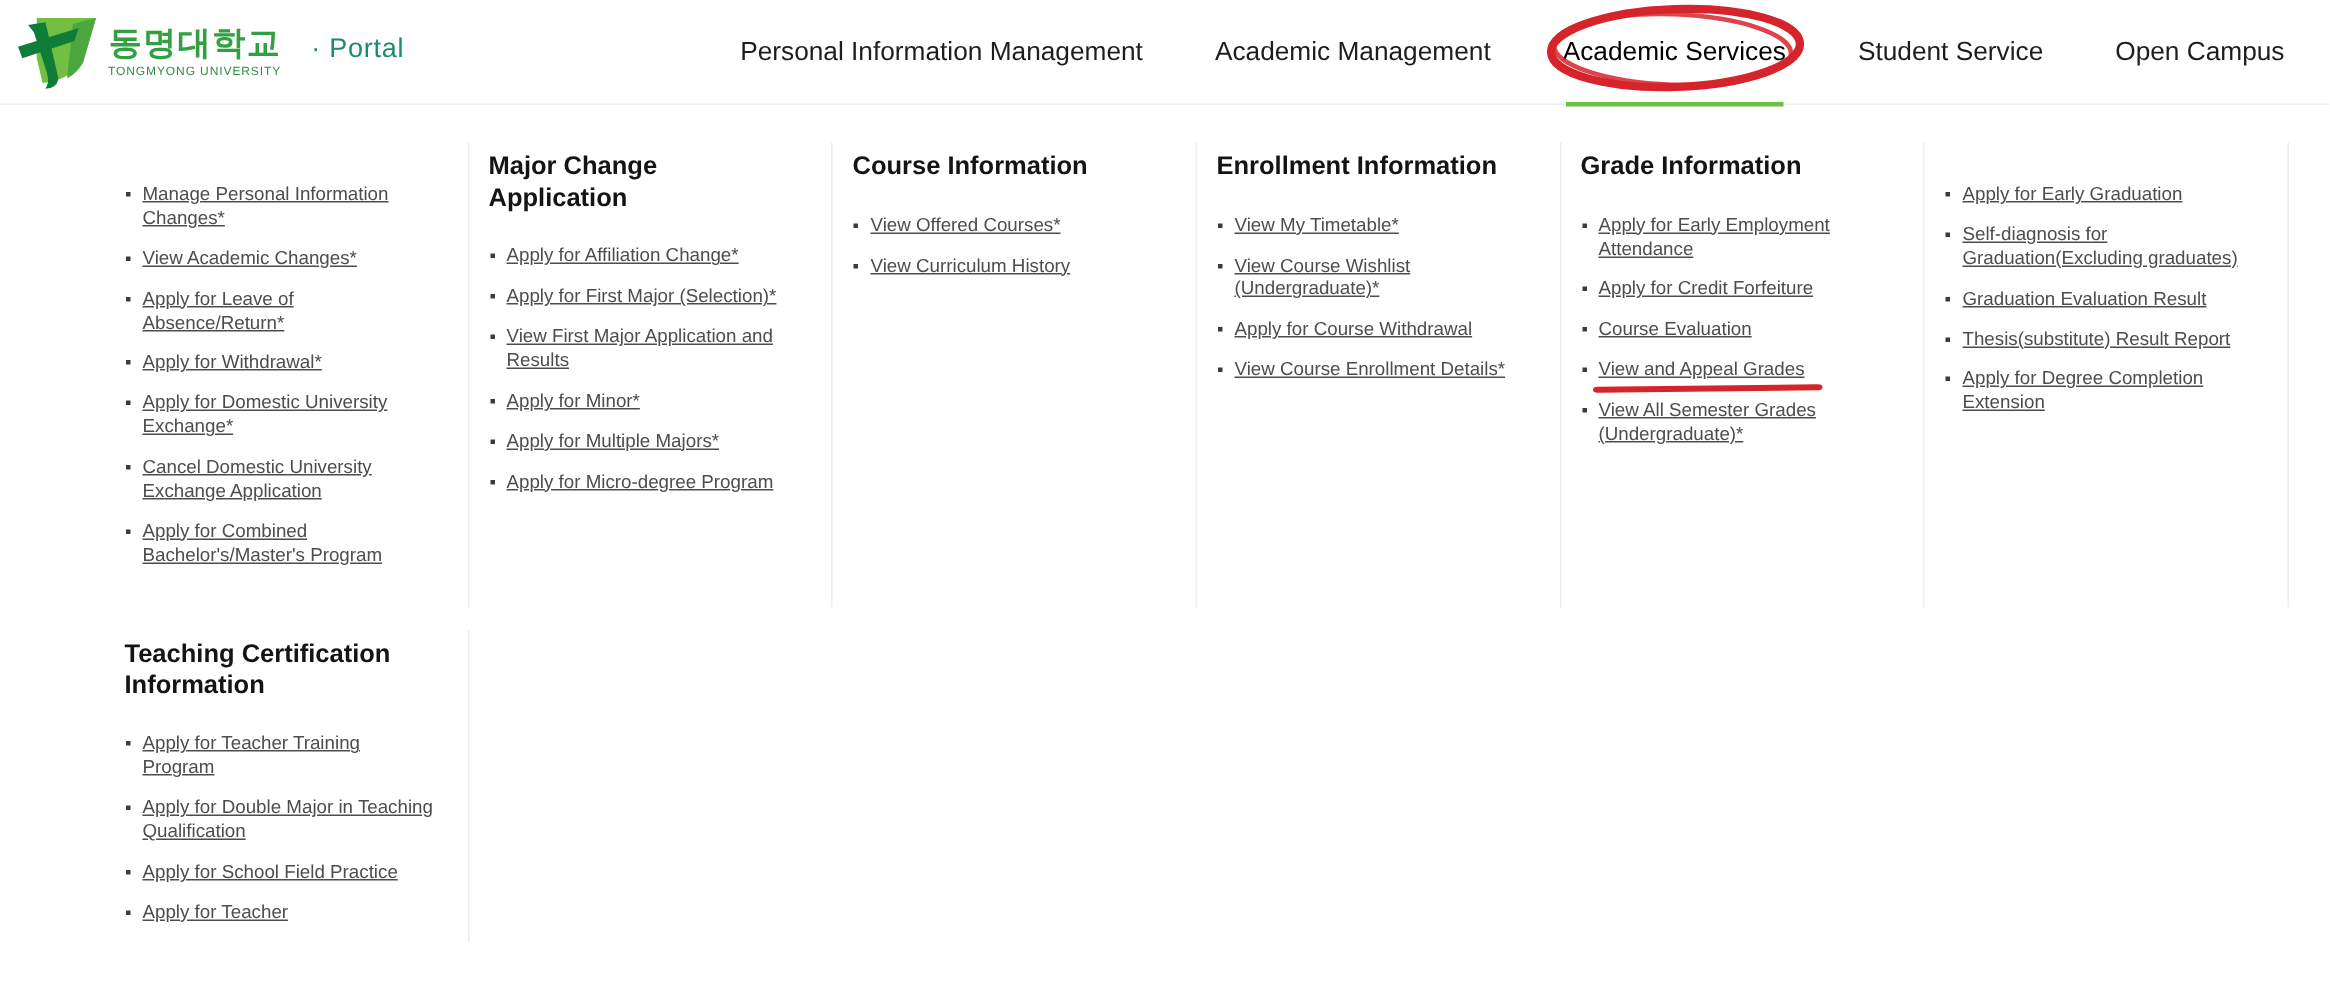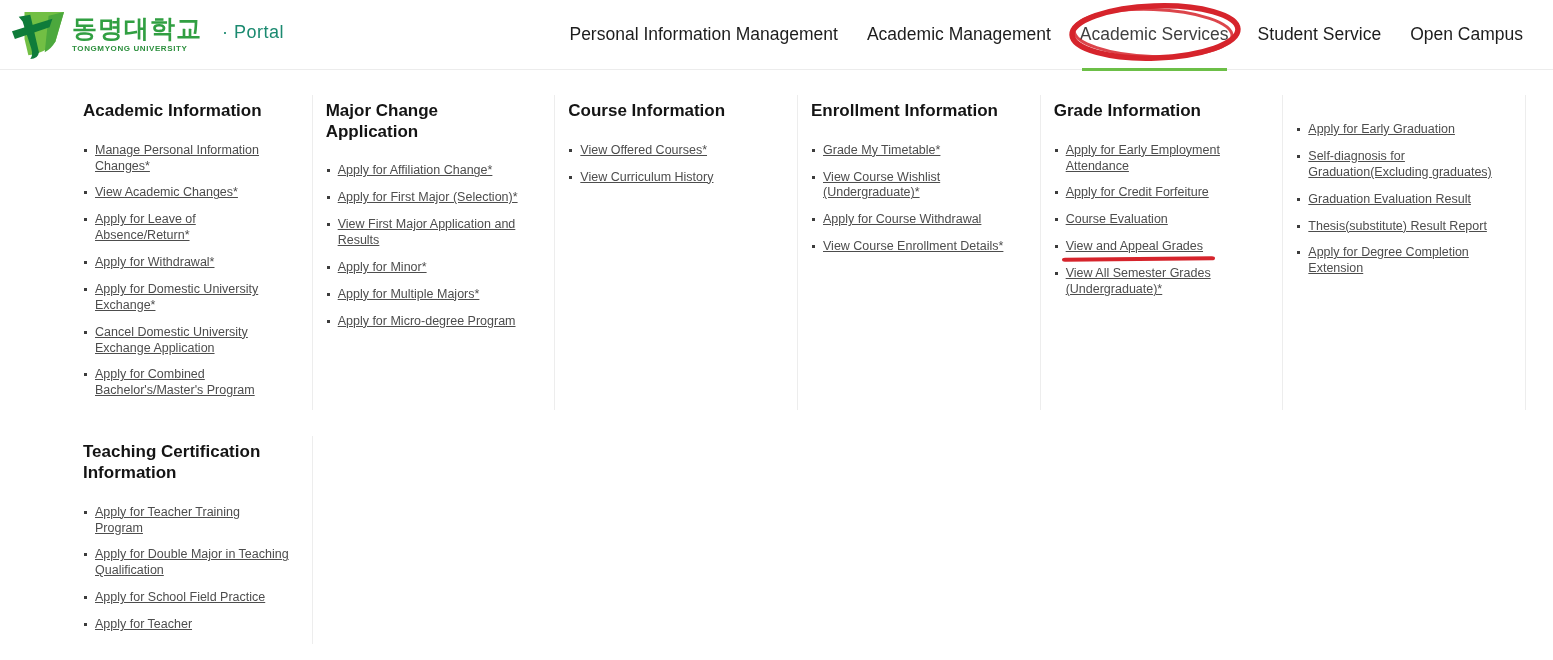--- a/index.html
+++ b/index.html
@@ -12,44 +12,44 @@
 
   
   .header {
     height:70px; display:flex; align-items:center;
     border-bottom:1px solid #ececec; padding-left:10px;
     background:#fff;
   }
   .logo { display:flex; align-items:center; }
   .logo-mark { width:56px; height:52px; margin-top:2px; }
   .logo-text { margin-left:6px; line-height:1; }
-  .logo-kr { font-size:25px; font-weight:bold; color:#319f42; letter-spacing:1px; }
-  .logo-en { font-size:8px; font-weight:bold; color:#2c8f3d; letter-spacing:0.6px; margin-top:4px; }
+  .logo-kr { font-size:22px; font-weight:bold; color:#319f42; letter-spacing:1px;text-align:right; }
+  .logo-en { font-size:8px; font-weight:normal; color:#2c8f3d; letter-spacing:0.6px; margin-top:4px; }
   .logo-portal { font-size:18px; color:#1b8a70; margin-left:20px; margin-top:-4px; letter-spacing:0.5px; }
 
-  .nav { margin-left:auto; display:flex; gap:29px; padding-right:30px; height:70px; }
+  .nav { margin-left:auto; display:flex; gap:48px; padding-right:30px; height:70px; }
   .nav-item {
     position:relative; display:flex; align-items:center; height:70px;
     font-size:17.5px; color:#1d1d1d; cursor:pointer; white-space:nowrap;
   }
-  .nav-item.active { color:#404040; }
+  .nav-item.active { color:#000000; }
   .nav-item.active::after {
     content:''; position:absolute; bottom:-1px; left:2px; right:2px;
     height:3px; background:#6cbf47;
   }
   .circle-annotation {
     position:absolute; left:-15px; top:2px; width:180px; height:64px;
     pointer-events:none;
   }
 
   
   .megamenu { margin-left:70px; width:1456px; }
   .menu-row { display:grid; grid-template-columns:repeat(6,1fr); }
   .row1 { margin-top:25px; min-height:310px; }
-  .row2 { margin-top:26px; min-height:190px; }
+  .row2 { margin-top:15px; min-height:190px; }
   .cell { border-right:1px solid #ededed; padding:6px 22px 0 13px; }
   .row2 .cell { grid-column:1; }
   .sec-title { font-size:17px; font-weight:bold; color:#141414; line-height:1.22; }
   .sec-list { list-style:none; margin-top:21px; }
   .menu-item {
     position:relative; padding-left:12px; margin-bottom:11px;
     font-size:12.5px; line-height:1.27; color:#4d4d4d; cursor:pointer;text-decoration:underline;
   }
   .menu-item::before {
     content:''; position:absolute; left:1px; top:6px;
@@ -92,21 +92,20 @@
       </svg>
     </div>
     <div class="nav-item">Student Service</div>
     <div class="nav-item">Open Campus</div>
   </div>
 </div>
 
 <div class="megamenu">
   <div class="menu-row row1">
   <div class="cell">
-    <h3 class="sec-title">Academic Information</h3>
     <ul class="sec-list">
   <li class="menu-item"><span class="item-label">Manage Personal Information Changes*</span></li>
 
   <li class="menu-item"><span class="item-label">View Academic Changes*</span></li>
 
   <li class="menu-item"><span class="item-label">Apply for Leave of Absence/Return*</span></li>
 
   <li class="menu-item"><span class="item-label">Apply for Withdrawal*</span></li>
 
   <li class="menu-item"><span class="item-label">Apply for Domestic University Exchange*</span></li>
@@ -139,21 +138,21 @@
     <ul class="sec-list">
   <li class="menu-item"><span class="item-label">View Offered Courses*</span></li>
 
   <li class="menu-item"><span class="item-label">View Curriculum History</span></li>
 </ul>
   </div>
 
   <div class="cell">
     <h3 class="sec-title">Enrollment Information</h3>
     <ul class="sec-list">
-  <li class="menu-item"><span class="item-label">Grade My Timetable*</span></li>
+  <li class="menu-item"><span class="item-label">View My Timetable*</span></li>
 
   <li class="menu-item"><span class="item-label">View Course Wishlist (Undergraduate)*</span></li>
 
   <li class="menu-item"><span class="item-label">Apply for Course Withdrawal</span></li>
 
   <li class="menu-item"><span class="item-label">View Course Enrollment Details*</span></li>
 </ul>
   </div>
 
   <div class="cell">

